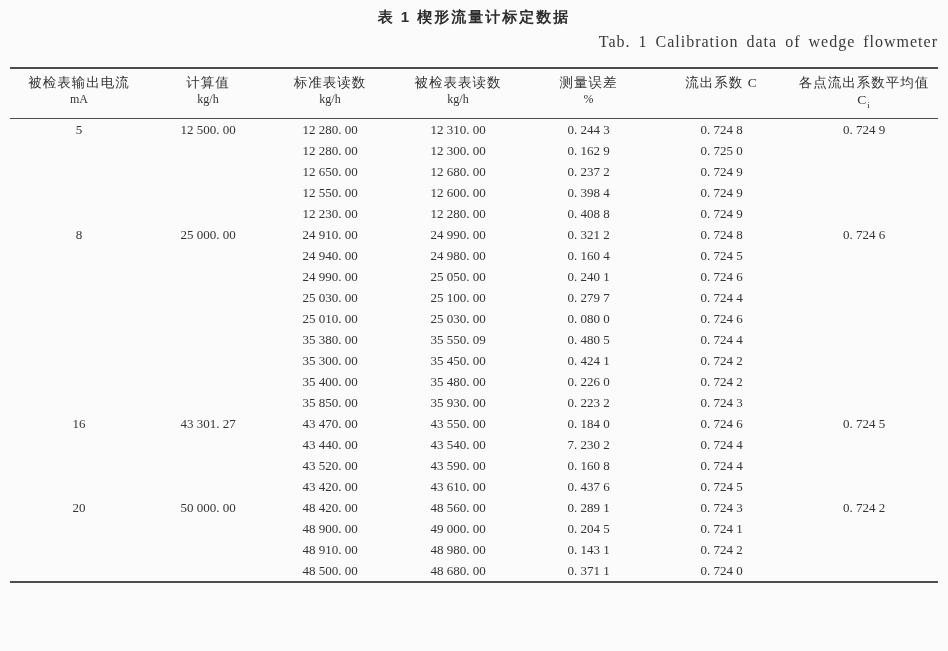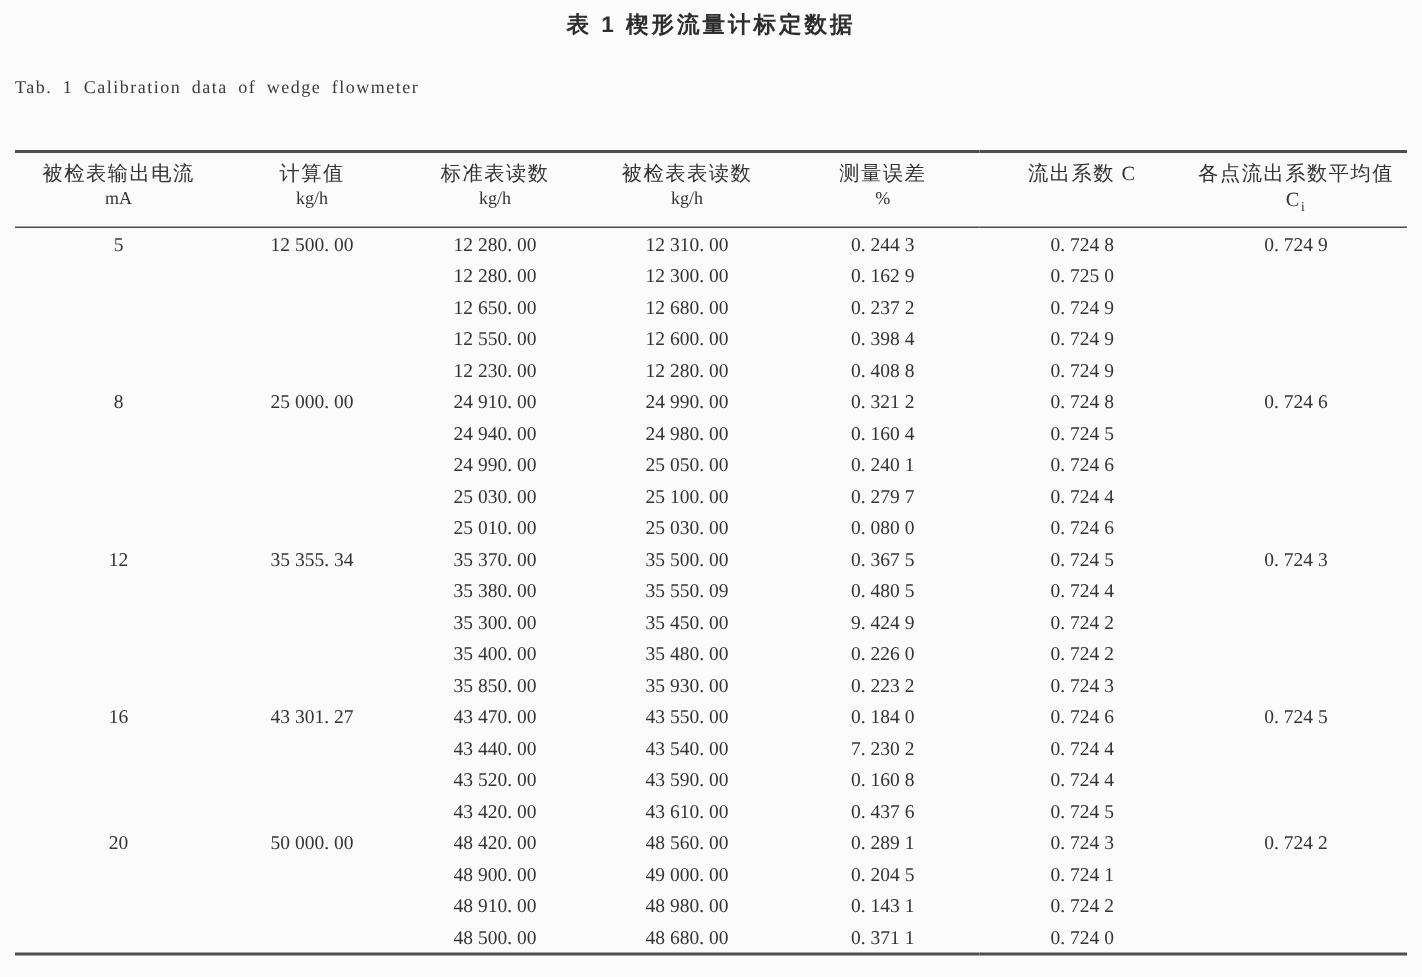--- a/index.html
+++ b/index.html
@@ -21,31 +21,31 @@
   .title-zh {
     text-align: center;
     font-family: "Liberation Sans", "DejaVu Sans", sans-serif;
     font-weight: bold;
     font-size: 15px;
     line-height: 22px;
     letter-spacing: 2px;
     color: #2e2e2e;
   }
   .title-en {
-    text-align: left;
-    font-size: 12px;
+    text-align: right;
+    font-size: 16px;
     line-height: 20px;
-    margin-top: 20px;
+    margin-top: 4px;
     letter-spacing: 1px;
     word-spacing: 3px;
     color: #3a3a3a;
   }
   table.cal-table {
     width: 928px;
-    margin-top: 32px;
+    margin-top: 15px;
     border-collapse: collapse;
     table-layout: fixed;
     border-top: 2px solid #4d4d4d;
     border-bottom: 2px solid #4d4d4d;
   }
   thead tr {
     border-bottom: 1px solid #4d4d4d;
   }
   th {
     font-weight: normal;
@@ -207,43 +207,34 @@
         <tr>
     <td></td>
     <td></td>
     <td>25 010. 00</td>
     <td>25 030. 00</td>
     <td>0. 080 0</td>
     <td>0. 724 6</td>
     <td></td>
   </tr>
         <tr>
-    <td>12</td>
-    <td>35 355. 34</td>
-    <td>35 370. 00</td>
-    <td>35 500. 00</td>
-    <td>0. 367 5</td>
-    <td>0. 724 5</td>
-    <td>0. 724 3</td>
-  </tr>
-        <tr>
     <td></td>
     <td></td>
     <td>35 380. 00</td>
     <td>35 550. 09</td>
     <td>0. 480 5</td>
     <td>0. 724 4</td>
     <td></td>
   </tr>
         <tr>
     <td></td>
     <td></td>
     <td>35 300. 00</td>
     <td>35 450. 00</td>
-    <td>9. 424 9</td>
+    <td>0. 424 1</td>
     <td>0. 724 2</td>
     <td></td>
   </tr>
         <tr>
     <td></td>
     <td></td>
     <td>35 400. 00</td>
     <td>35 480. 00</td>
     <td>0. 226 0</td>
     <td>0. 724 2</td>

